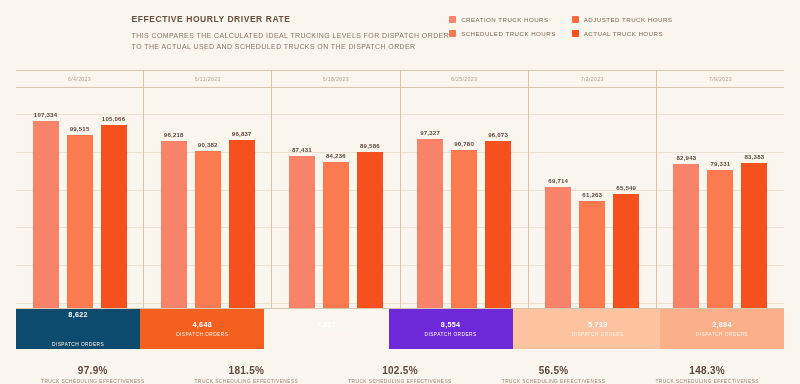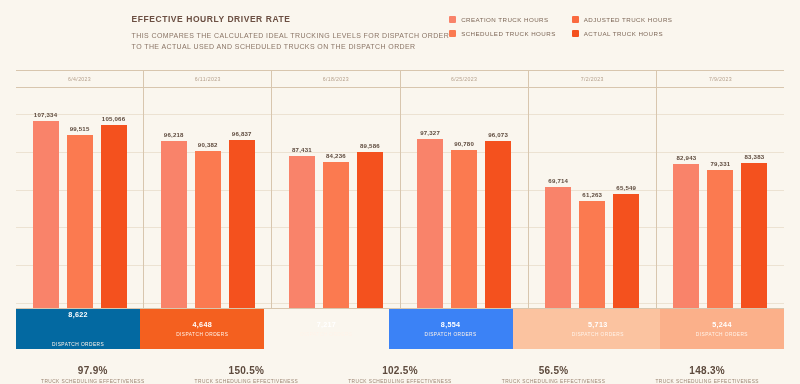--- a/index.html
+++ b/index.html
@@ -347,56 +347,56 @@
             <div class="bar-wrap">
               <div class="bar-value">83,383</div>
               <div class="bar" style="background: rgb(244, 81, 30); height: 145px;"></div>
             </div>
           </div>
         </div>
       </div>
   </div>
 
   <div class="band-row" id="band-row">
-      <div class="band-cell" style="background: #0369a1; gap: 21px;">
+      <div class="band-cell" style="background: #0c4a6e; gap: 21px;">
         <div class="band-value">8,622</div>
         <div class="band-label">DISPATCH ORDERS</div>
       </div>
       <div class="band-cell" style="background: rgb(244, 96, 31);">
         <div class="band-value">4,648</div>
         <div class="band-label">DISPATCH ORDERS</div>
       </div>
       <div class="band-cell">
         <div class="band-value">7,217</div>
         <div class="band-label">DISPATCH ORDERS</div>
       </div>
-      <div class="band-cell" style="background: #3b82f6;">
+      <div class="band-cell" style="background: #6d28d9;">
         <div class="band-value">8,554</div>
         <div class="band-label">DISPATCH ORDERS</div>
       </div>
       <div class="band-cell" style="background: rgb(251, 195, 160); padding-left: 23px;">
         <div class="band-value">5,713</div>
         <div class="band-label">DISPATCH ORDERS</div>
       </div>
       <div class="band-cell" style="background: rgb(251, 176, 138);">
-        <div class="band-value">5,244</div>
+        <div class="band-value">2,884</div>
         <div class="band-label">DISPATCH ORDERS</div>
       </div>
     </div>
 
   <div class="metrics-row" id="metrics-row">
       <div class="metric-cell">
         <div class="metric-block">
           <div class="metric-value">97.9%</div>
           <div class="metric-label">TRUCK SCHEDULING EFFECTIVENESS</div>
         </div>
       </div>
       <div class="metric-cell">
         <div class="metric-block">
-          <div class="metric-value">150.5%</div>
+          <div class="metric-value">181.5%</div>
           <div class="metric-label">TRUCK SCHEDULING EFFECTIVENESS</div>
         </div>
       </div>
       <div class="metric-cell">
         <div class="metric-block">
           <div class="metric-value">102.5%</div>
           <div class="metric-label">TRUCK SCHEDULING EFFECTIVENESS</div>
         </div>
       </div>
       <div class="metric-cell">

